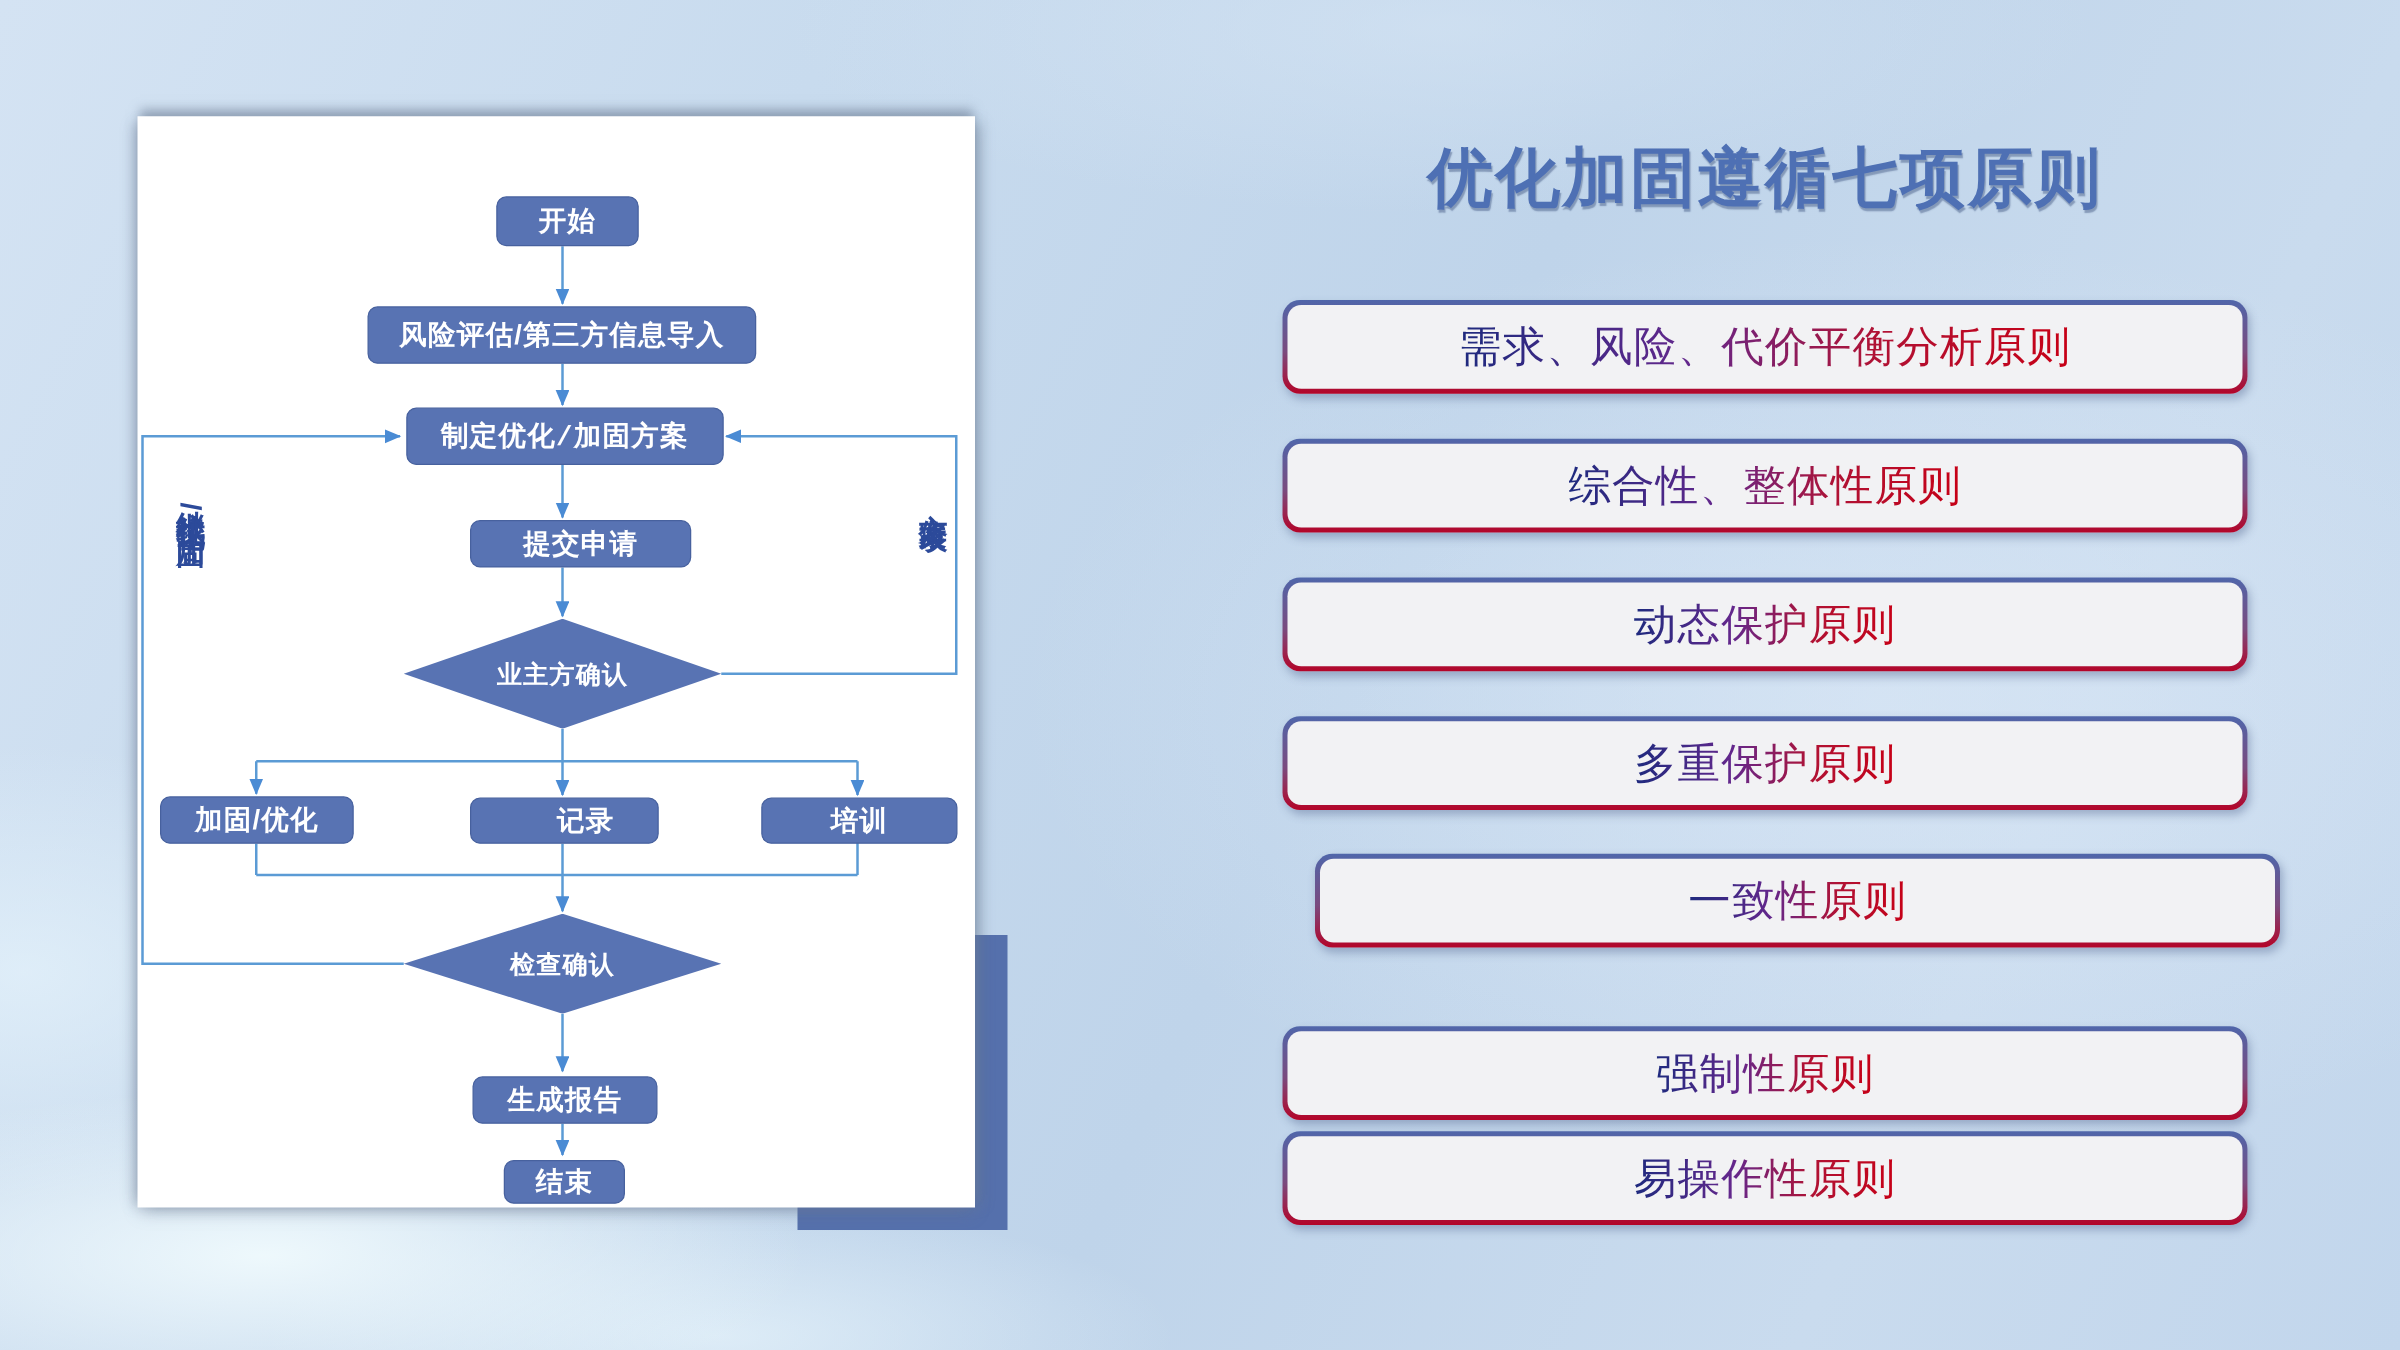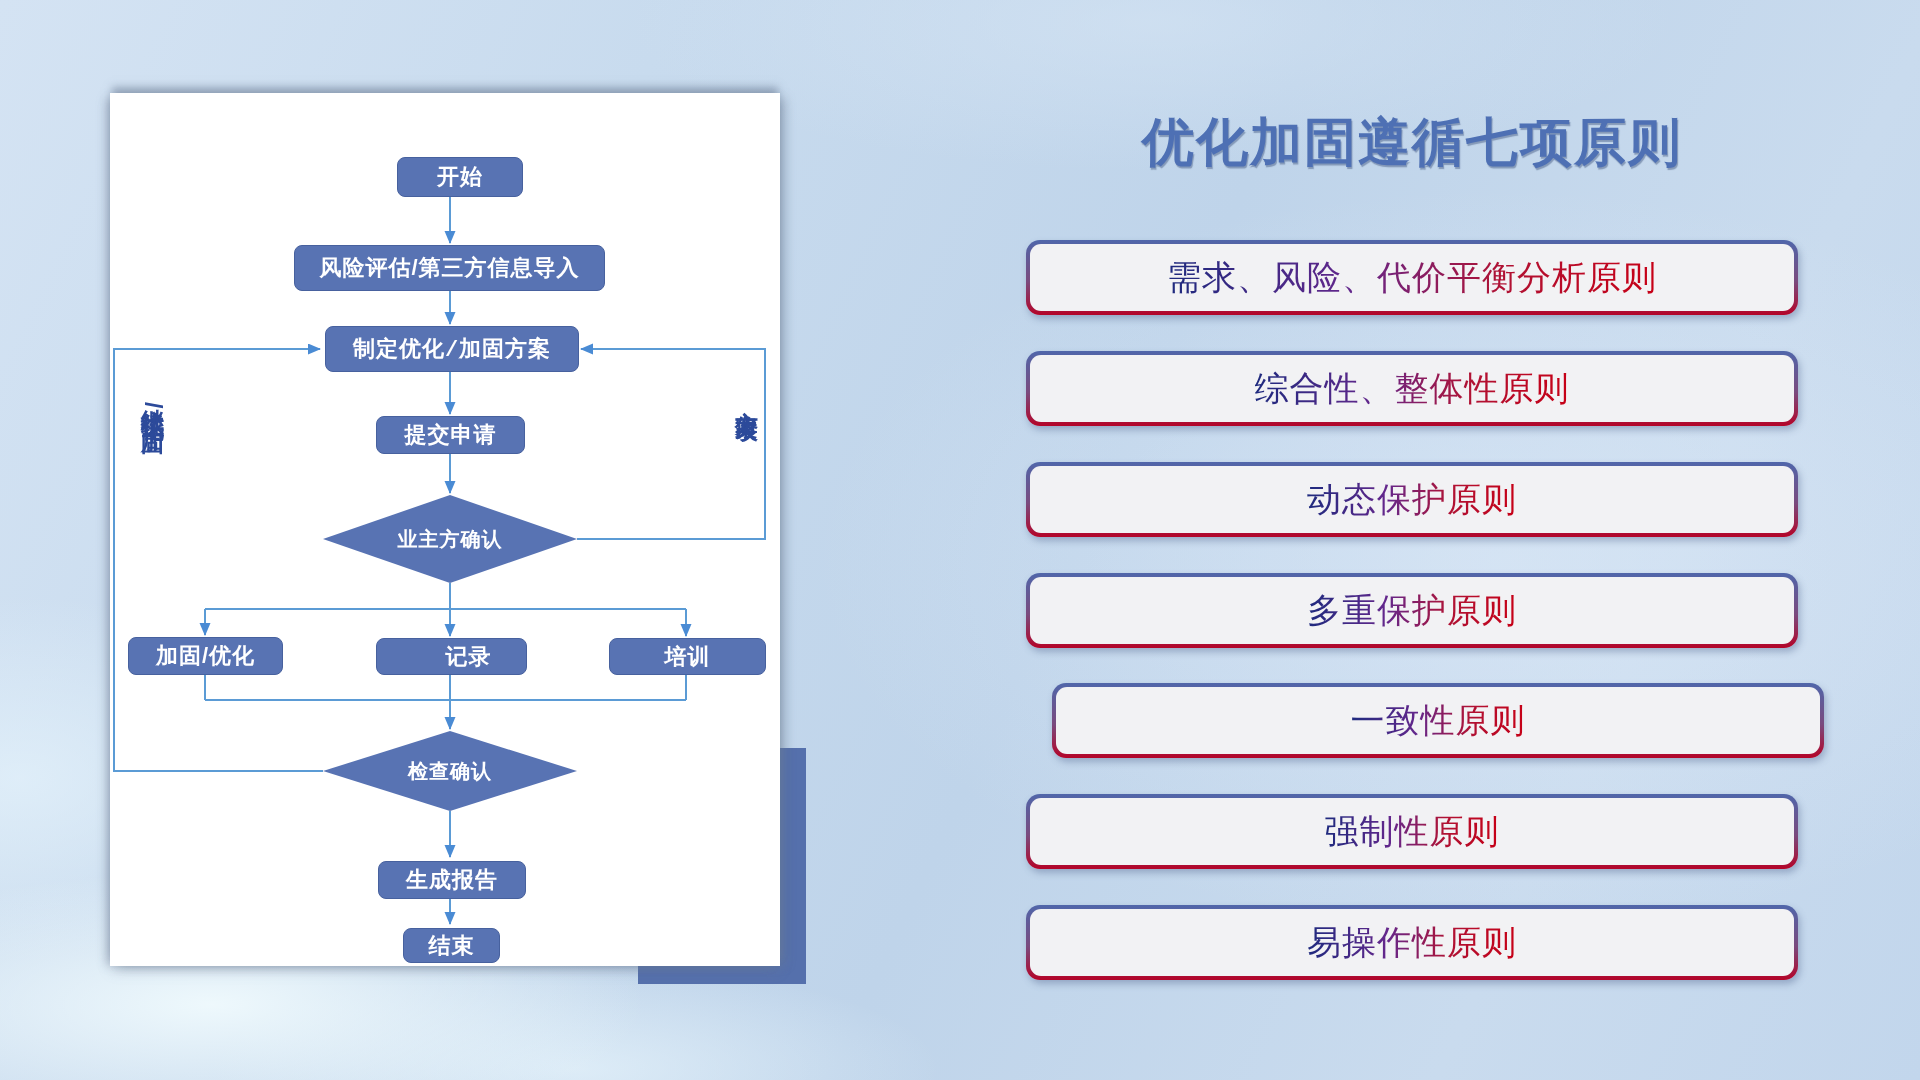--- a/index.html
+++ b/index.html
@@ -96,24 +96,24 @@
     <path d="M686,674 V700"></path>
     <path d="M205,700 H686"></path>
     <path d="M450,675 V729" marker-end="url(#ah)"></path>
     <path d="M450,811 V857" marker-end="url(#ah)"></path>
     <path d="M450,899 V924" marker-end="url(#ah)"></path>
     <path d="M577,539 H765 V349 H581" marker-end="url(#ah)"></path>
     <path d="M323,771 H114 V349 H320" marker-end="url(#ah)"></path>
   </g>
 </svg>
 
-<div class="fc-box" style="left:397px;top:157px;width:126px;height:40px;">开始</div>
+<div class="fc-box" style="left:397px;top:157px;width:114px;height:40px;">开始</div>
 <div class="fc-box" style="left:294px;top:245px;width:311px;height:46px;">风险评估/第三方信息导入</div>
 <div class="fc-box" style="left:325px;top:326px;width:254px;height:46px;font-family:Liberation Mono, monospace;">制定优化/加固方案</div>
-<div class="fc-box" style="left:376px;top:416px;width:149px;height:38px;">提交申请</div>
+<div class="fc-box" style="left:376px;top:416px;width:177px;height:38px;">提交申请</div>
 <div class="fc-diamond" style="left:323px;top:495px;width:254px;height:88px;">业主方确认</div>
 <div class="fc-box" style="left:128px;top:637px;width:155px;height:38px;">加固/优化</div>
 <div class="fc-box" style="left:376px;top:638px;width:151px;height:37px;padding-left:34px;">记录</div>
 <div class="fc-box" style="left:609px;top:638px;width:157px;height:37px;">培训</div>
 <div class="fc-diamond" style="left:323px;top:731px;width:254px;height:80px;">检查确认</div>
 <div class="fc-box" style="left:378px;top:861px;width:148px;height:38px;">生成报告</div>
 <div class="fc-box" style="left:403px;top:928px;width:97px;height:35px;">结束</div>
 
 <div class="fc-vlabel" style="left:138px;top:390px;height:170px;">继续优化/加固</div>
 <div class="fc-vlabel" style="left:732px;top:392px;height:120px;">方案修改</div>
@@ -138,21 +138,21 @@
 <div class="pbox" style="top:573px;">
   <div class="pbox-inner">
     <span class="pbox-text">多重保护原则</span>
   </div>
 </div>
 <div class="pbox" style="top:683px;margin-left:26px;">
   <div class="pbox-inner">
     <span class="pbox-text">一致性原则</span>
   </div>
 </div>
-<div class="pbox" style="top:794px;text-align:center;">
+<div class="pbox" style="top:821px;text-align:center;">
   <div class="pbox-inner">
     <span class="pbox-text">强制性原则</span>
   </div>
 </div>
 <div class="pbox" style="top:905px;">
   <div class="pbox-inner">
     <span class="pbox-text">易操作性原则</span>
   </div>
 </div>
 

